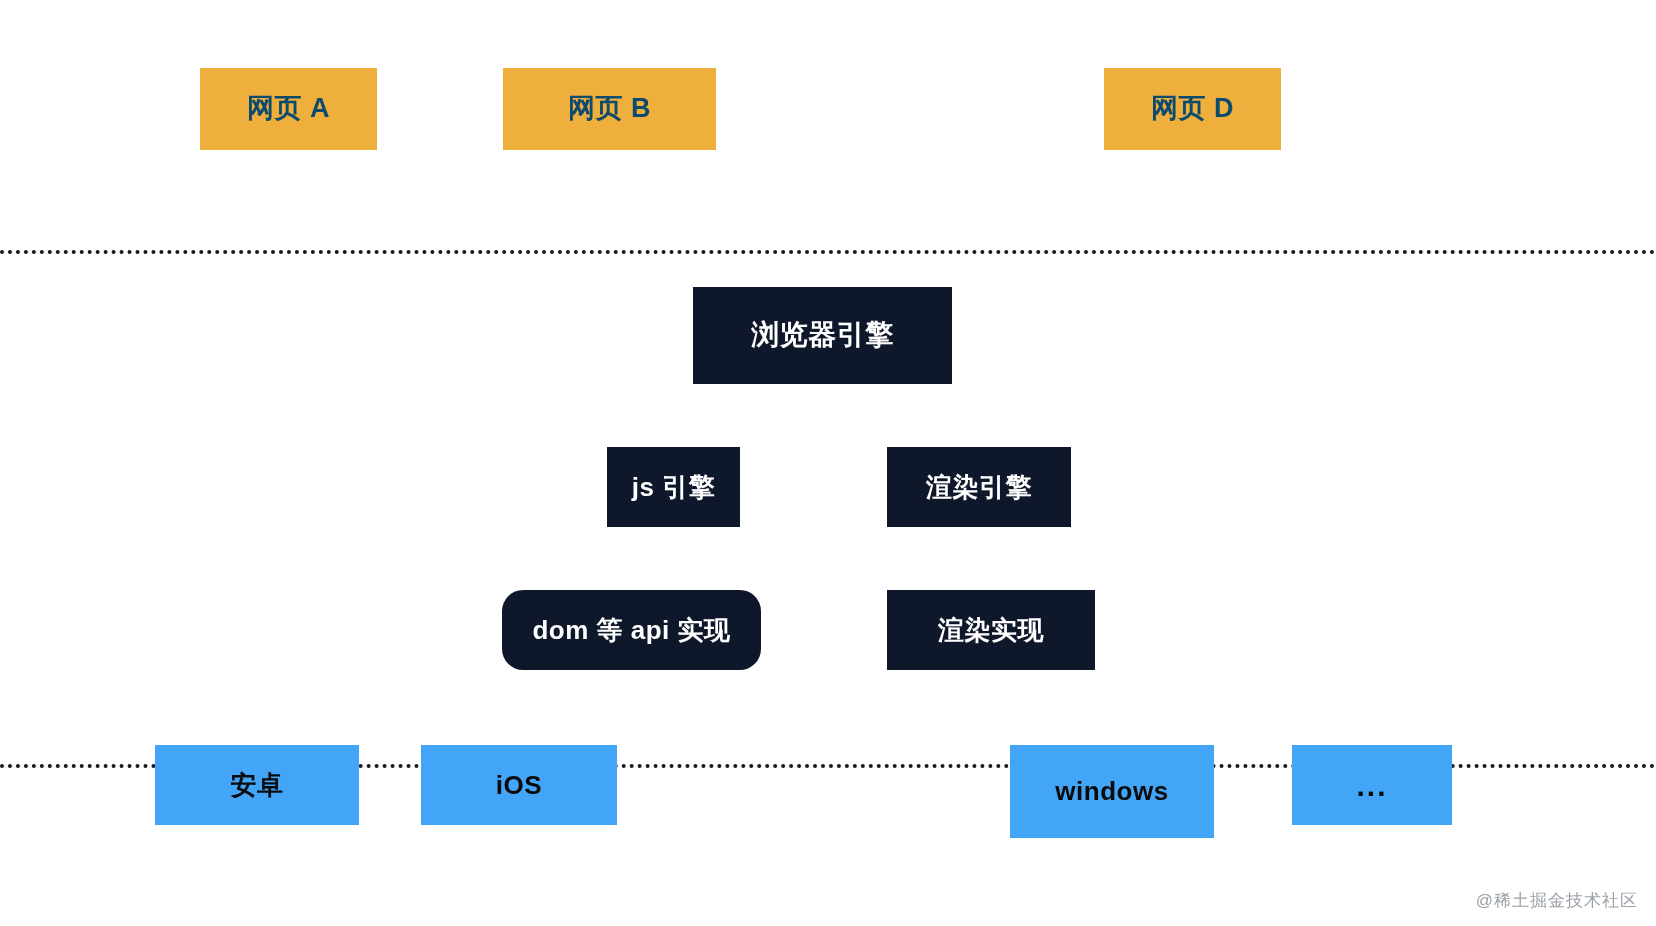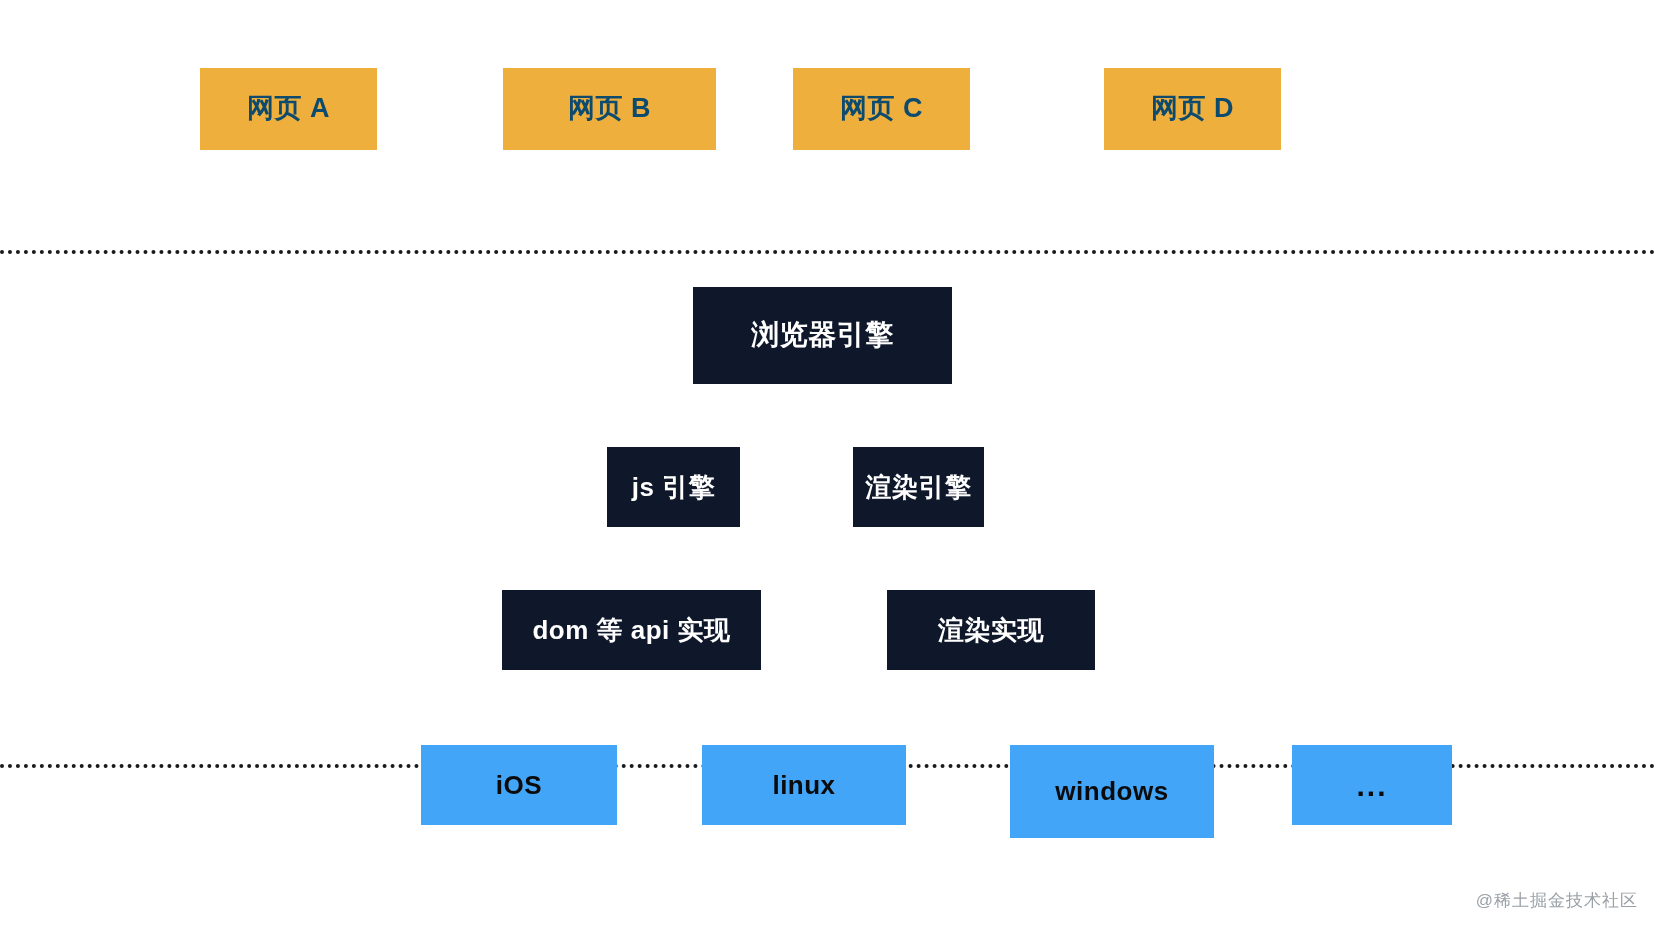--- a/index.html
+++ b/index.html
@@ -84,52 +84,49 @@
 <body>
 
 <div id="canvas">
 
   <div class="box page-box" style="left: 200px; top: 68px; width: 177px; height: 82px;">
     <span>网页 A</span>
   </div>
   <div class="box page-box" style="left: 503px; top: 68px; width: 213px; height: 82px;">
     <span>网页 B</span>
   </div>
-  <div class="box page-box" style="left: 793px; top: 68px; width: 177px; height: 82px;">
-    <span>网页 C</span>
-  </div>
   <div class="box page-box" style="left: 1104px; top: 68px; width: 177px; height: 82px;">
     <span>网页 D</span>
   </div>
 
   <div class="divider" style="top: 250px;"></div>
 
   <div class="box engine-box lvl-1" style="left: 693px; top: 287px; width: 259px; height: 97px;">
     <span>浏览器引擎</span>
   </div>
   <div class="box engine-box lvl-2" style="left: 607px; top: 447px; width: 133px; height: 80px;">
     <span>js 引擎</span>
   </div>
-  <div class="box engine-box lvl-2" style="left: 853px; top: 447px; width: 131px; height: 80px;">
+  <div class="box engine-box lvl-2" style="left: 887px; top: 447px; width: 184px; height: 80px;">
     <span>渲染引擎</span>
   </div>
-  <div class="box engine-box lvl-3" style="left: 502px; top: 590px; width: 259px; height: 80px;">
+  <div class="box engine-box lvl-3" style="left: 502px; top: 590px; width: 259px; height: 80px; border-radius: 21px;">
     <span>dom 等 api 实现</span>
   </div>
   <div class="box engine-box lvl-3" style="left: 887px; top: 590px; width: 208px; height: 80px;">
     <span>渲染实现</span>
   </div>
 
   <div class="divider" style="top: 764px;"></div>
 
+  <div class="box os-box" style="left: 155px; top: 745px; width: 204px; height: 80px;">
+    <span>安卓</span>
+  </div>
   <div class="box os-box" style="left: 421px; top: 745px; width: 196px; height: 80px;">
     <span>iOS</span>
-  </div>
-  <div class="box os-box" style="left: 702px; top: 745px; width: 204px; height: 80px;">
-    <span>linux</span>
   </div>
   <div class="box os-box" style="left: 1010px; top: 745px; width: 204px; height: 93px;">
     <span>windows</span>
   </div>
   <div class="box os-box ellipsis" style="left: 1292px; top: 745px; width: 160px; height: 80px;">
     <span>...</span>
   </div>
 
   <div class="watermark">@稀土掘金技术社区</div>
 

